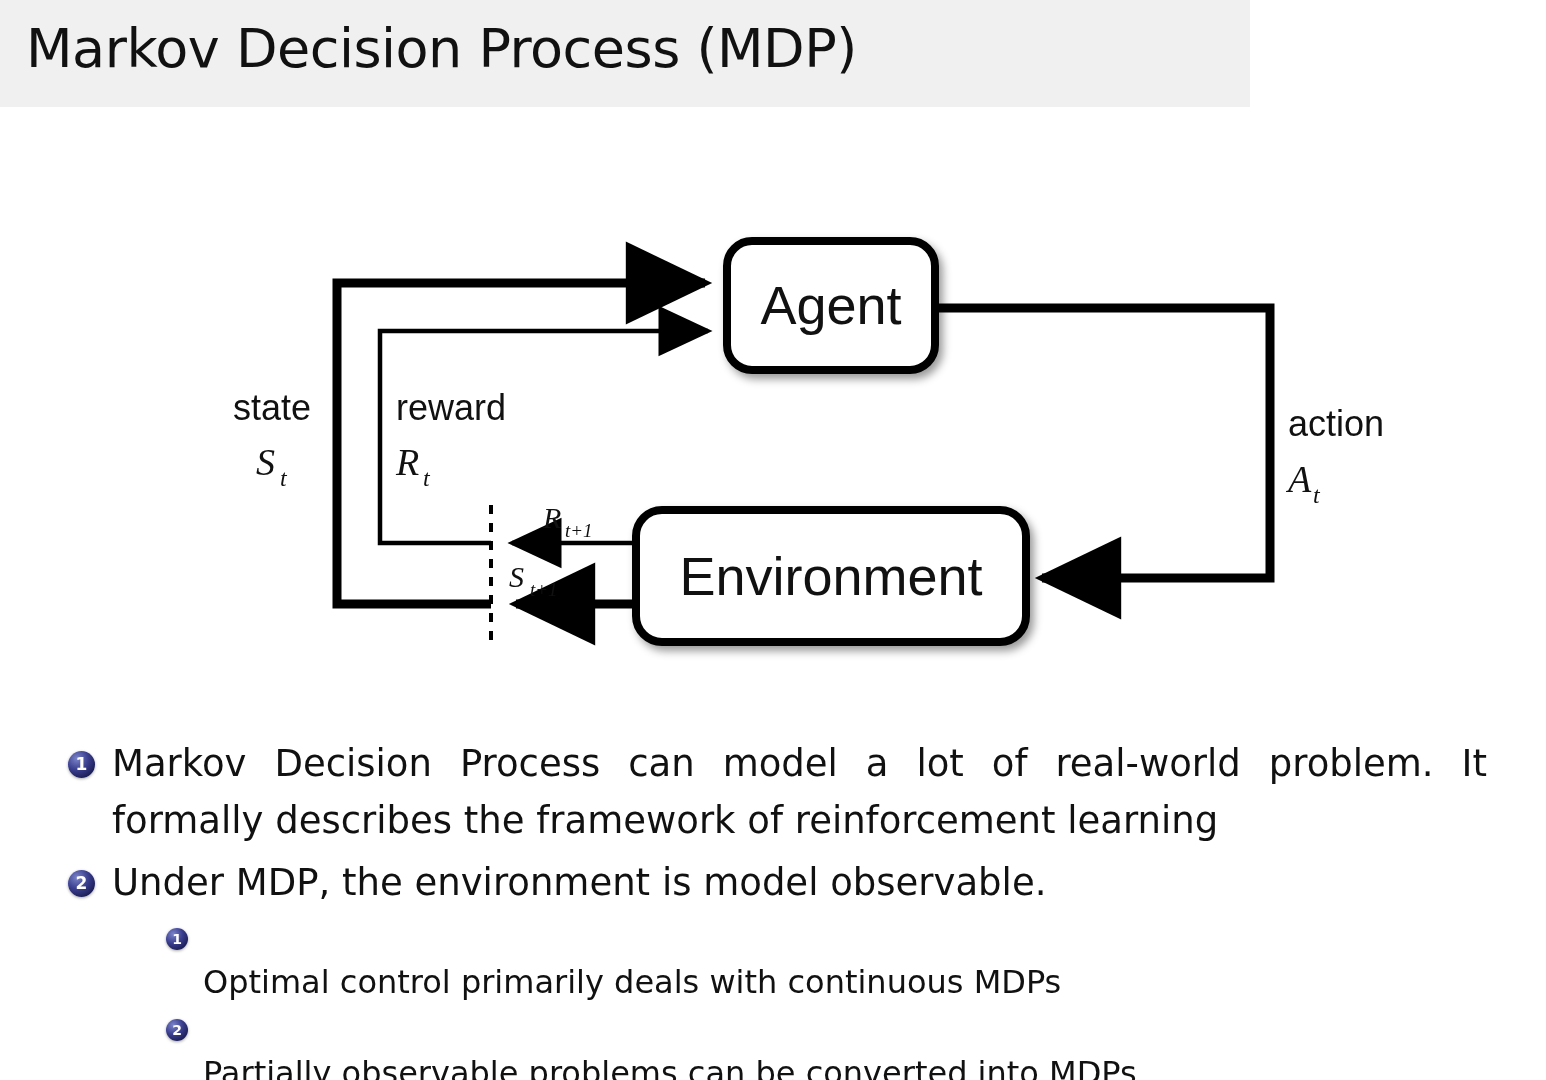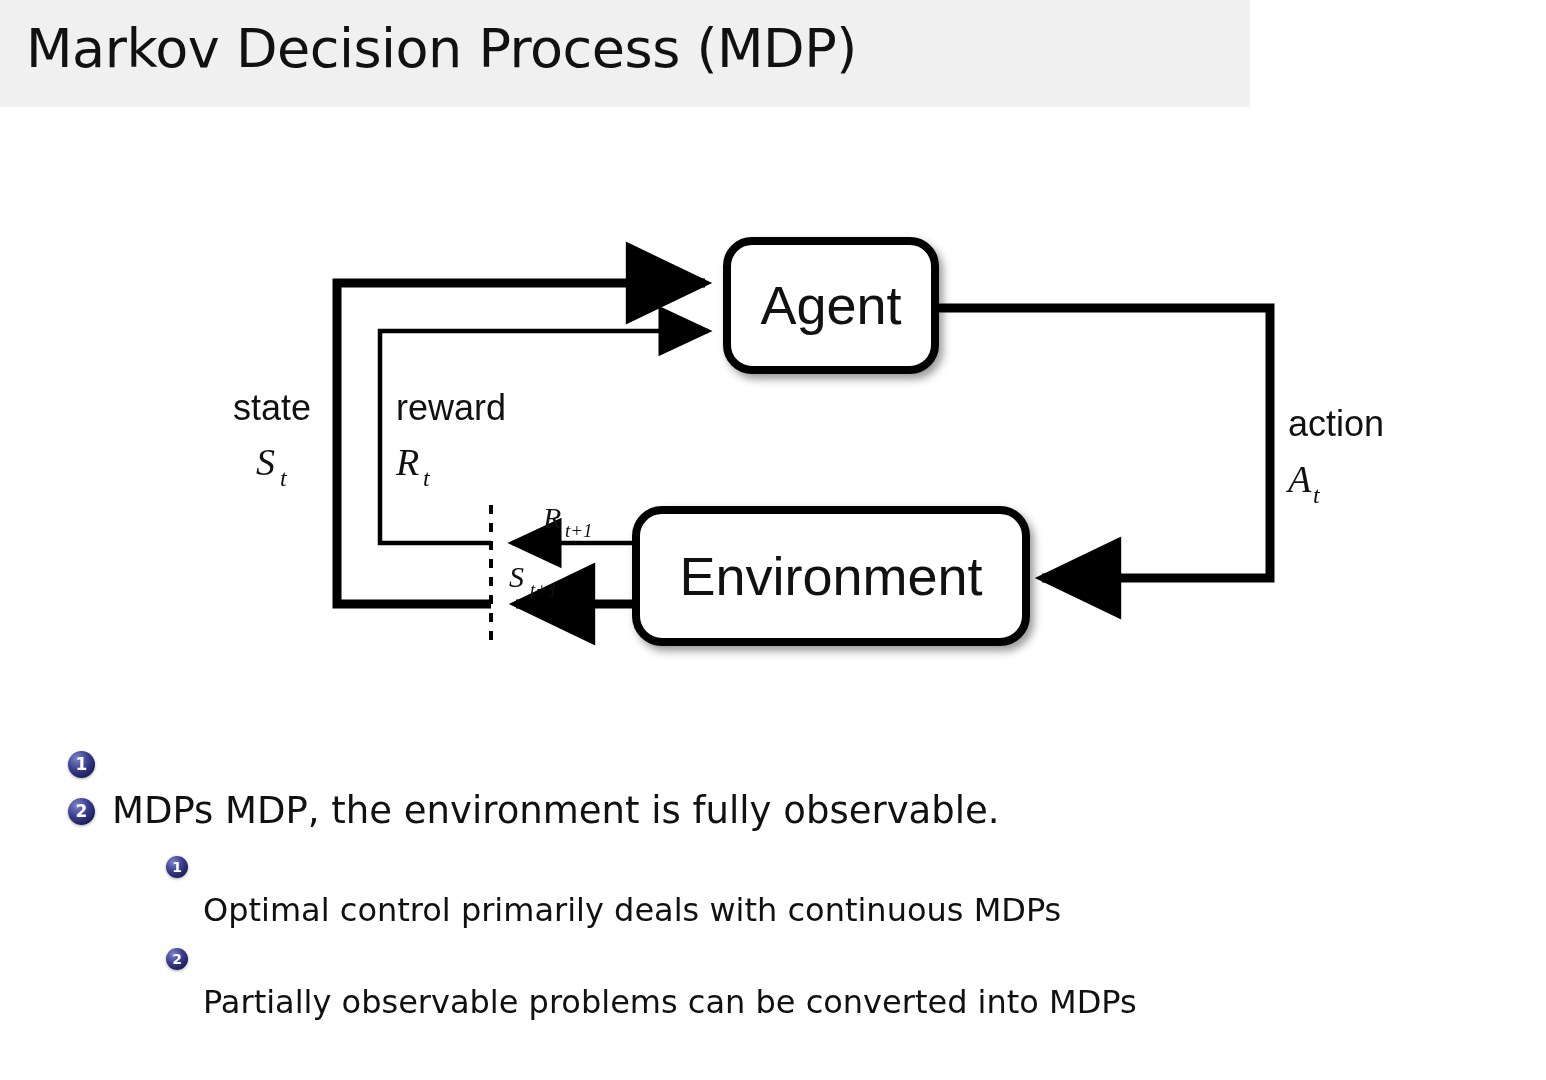--- a/index.html
+++ b/index.html
@@ -209,25 +209,26 @@
 
     <text x="509" y="477" class="math-label-small">S</text>
     <text x="530" y="486" class="math-sub-small">t+1</text>
   </svg>
 </div>
 
 <div class="bullets">
 
   <div class="bullet-item level1">
     <span class="badge">1</span>
+    <span class="bullet-text">Markov Decision Process can model a lot of real-world problem. It formally describes the framework of reinforcement learning</span>
   </div>
 
   <div class="bullet-item level1">
     <span class="badge">2</span>
-    <span class="bullet-text">MDPs MDP, the environment is fully observable.</span>
+    <span class="bullet-text">Under MDP, the environment is model observable.</span>
   </div>
 
   <div class="bullet-item level2">
     <span class="badge">1</span>
     <span class="bullet-text">Optimal control primarily deals with continuous MDPs</span>
   </div>
 
   <div class="bullet-item level2">
     <span class="badge">2</span>
     <span class="bullet-text">Partially observable problems can be converted into MDPs</span>

